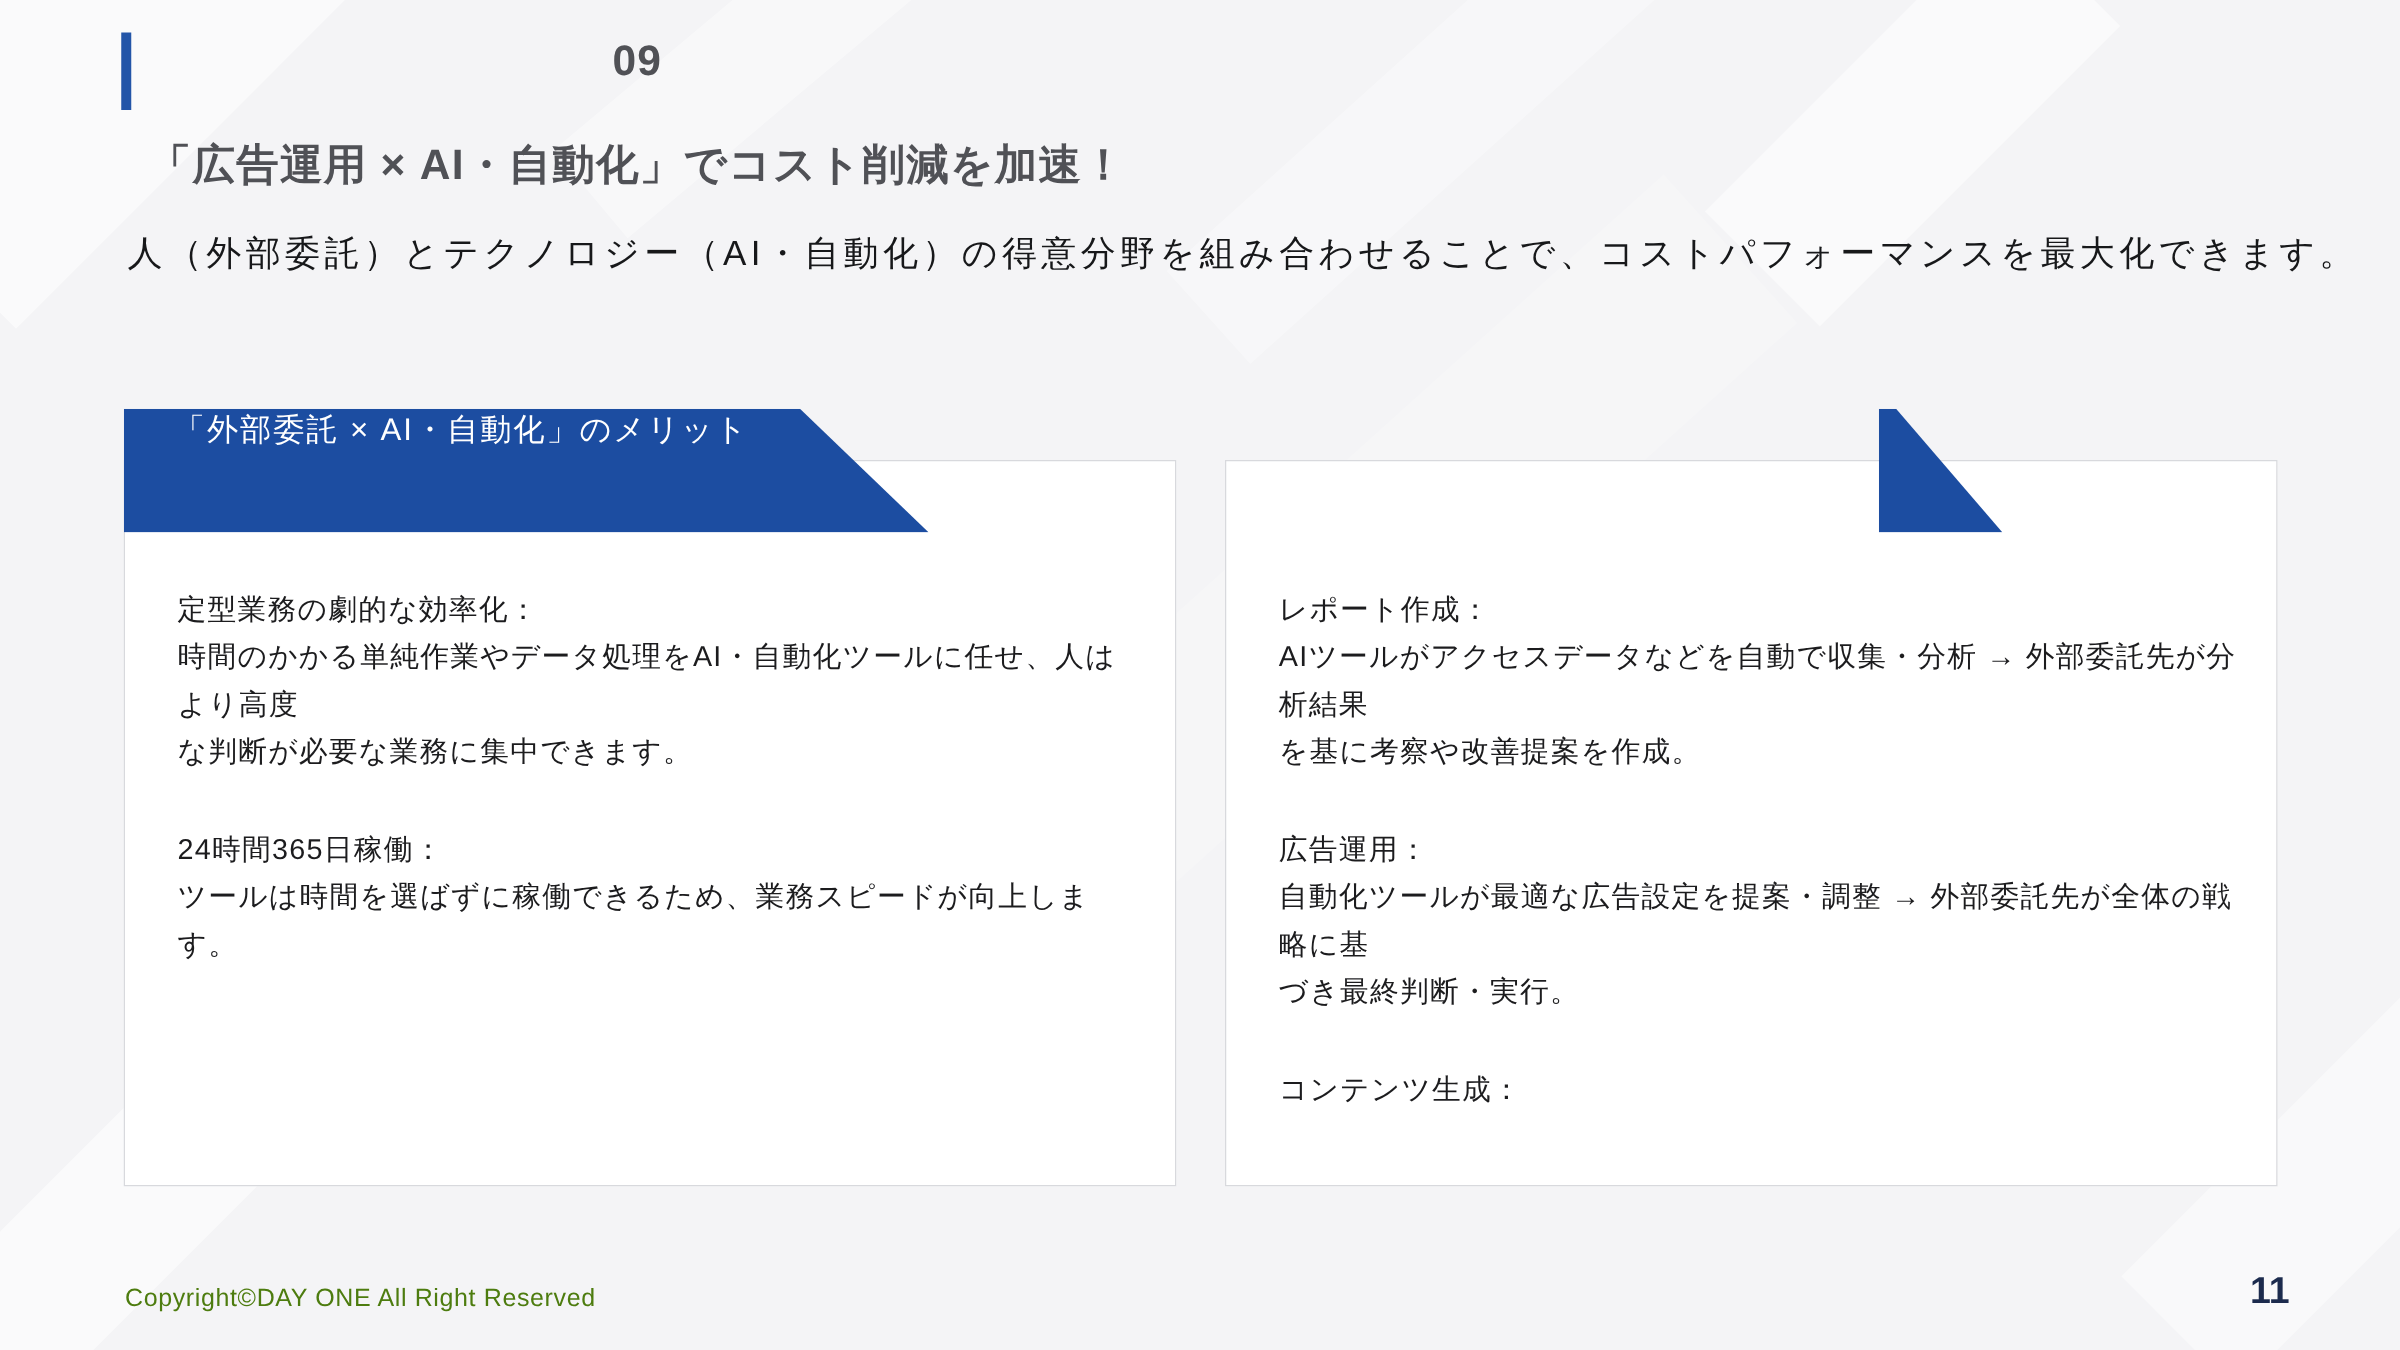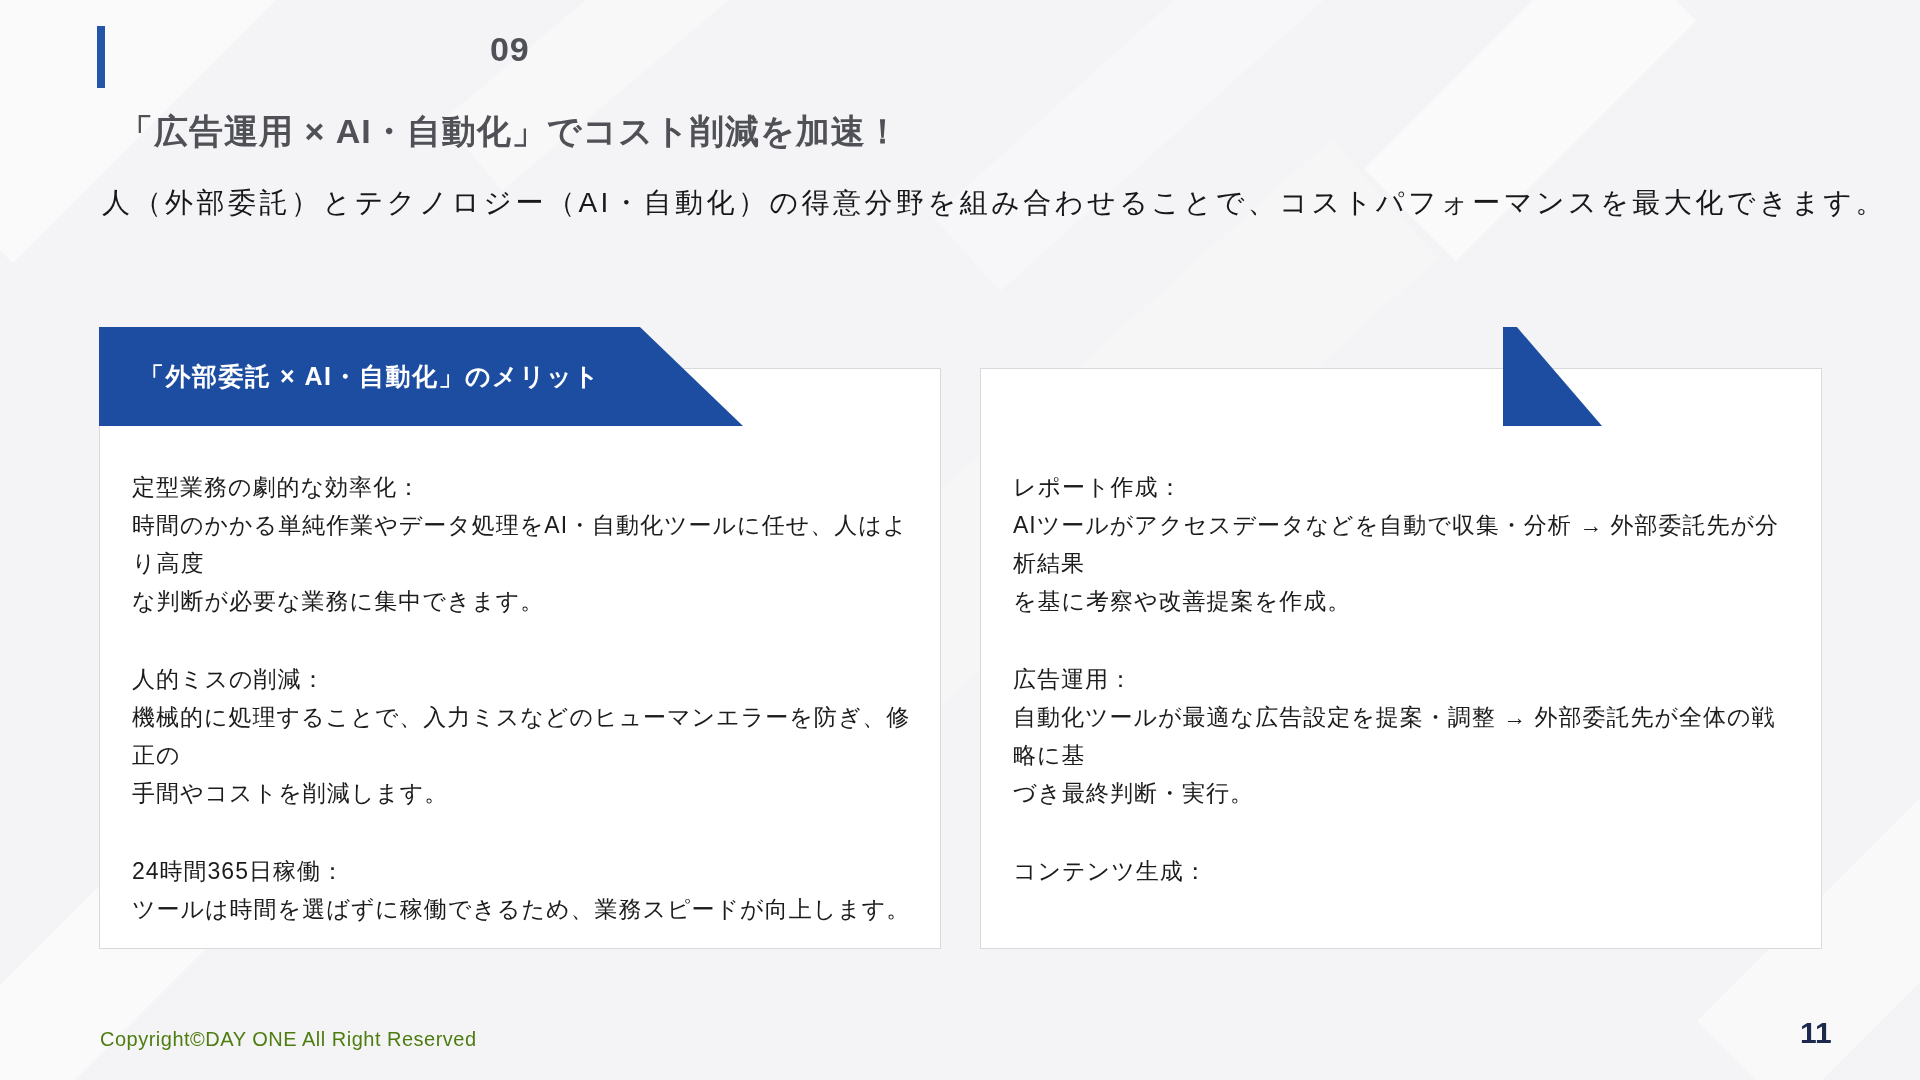--- a/index.html
+++ b/index.html
@@ -39,29 +39,29 @@
   .card{
     position:absolute;width:842px;height:581px;
     background:#ffffff;border:1px solid #d8d9dd;box-sizing:border-box;
   }
   .card.left{left:99px;top:368px;}
   .card.right{left:980px;top:368px;}
   .card-body{
     padding:99px 26px 0 32px;
     font-size:23px;line-height:38px;letter-spacing:1px;color:#1c1c1e;
   }
-  .para{margin-bottom:40px;}
+  .para{margin-bottom:40px;margin-left:10px;}
   .para-heading{white-space:pre-line;}
   .para-body{white-space:pre-line;}
 
   
   .ribbon{
     position:absolute;height:99px;background:#1c4da1;
-    display:flex;align-items:center;
-    color:#ffffff;font-weight:bold;font-size:25px;letter-spacing:1.5px;
+    display:flex;
+    color:#ffffff;font-weight:normal;font-size:25px;letter-spacing:1.5px;
     box-sizing:border-box;white-space:nowrap;
   }
   .ribbon.left{
     left:99px;top:327px;width:644px;padding-left:40px;
     clip-path:polygon(0 0, 84% 0, 100% 100%, 0 100%);
   }
   .ribbon.right{
     left:980px;top:327px;width:518px;padding-left:38px;
   }
   .ribbon-tail{
@@ -104,25 +104,20 @@
     <div class="subtitle">人（外部委託）とテクノロジー（AI・自動化）の得意分野を組み合わせることで、コストパフォーマンスを最大化できます。</div>
 
     <div class="card left">
       <div class="card-body">
         <div class="para">
           <div class="para-heading">定型業務の劇的な効率化：</div>
           <div class="para-body"> 時間のかかる単純作業やデータ処理をAI・自動化ツールに任せ、人はより高度
 な判断が必要な業務に集中できます。</div>
         </div>
         <div class="para">
-          <div class="para-heading">人的ミスの削減：</div>
-          <div class="para-body"> 機械的に処理することで、入力ミスなどのヒューマンエラーを防ぎ、修正の
-手間やコストを削減します。</div>
-        </div>
-        <div class="para">
           <div class="para-heading">24時間365日稼働：</div>
           <div class="para-body">ツールは時間を選ばずに稼働できるため、業務スピードが向上します。</div>
         </div>
       </div>
     </div>
     <div class="ribbon left">
       <span>「外部委託 × AI・自動化」のメリット</span>
     </div>
 
     <div class="card right">

